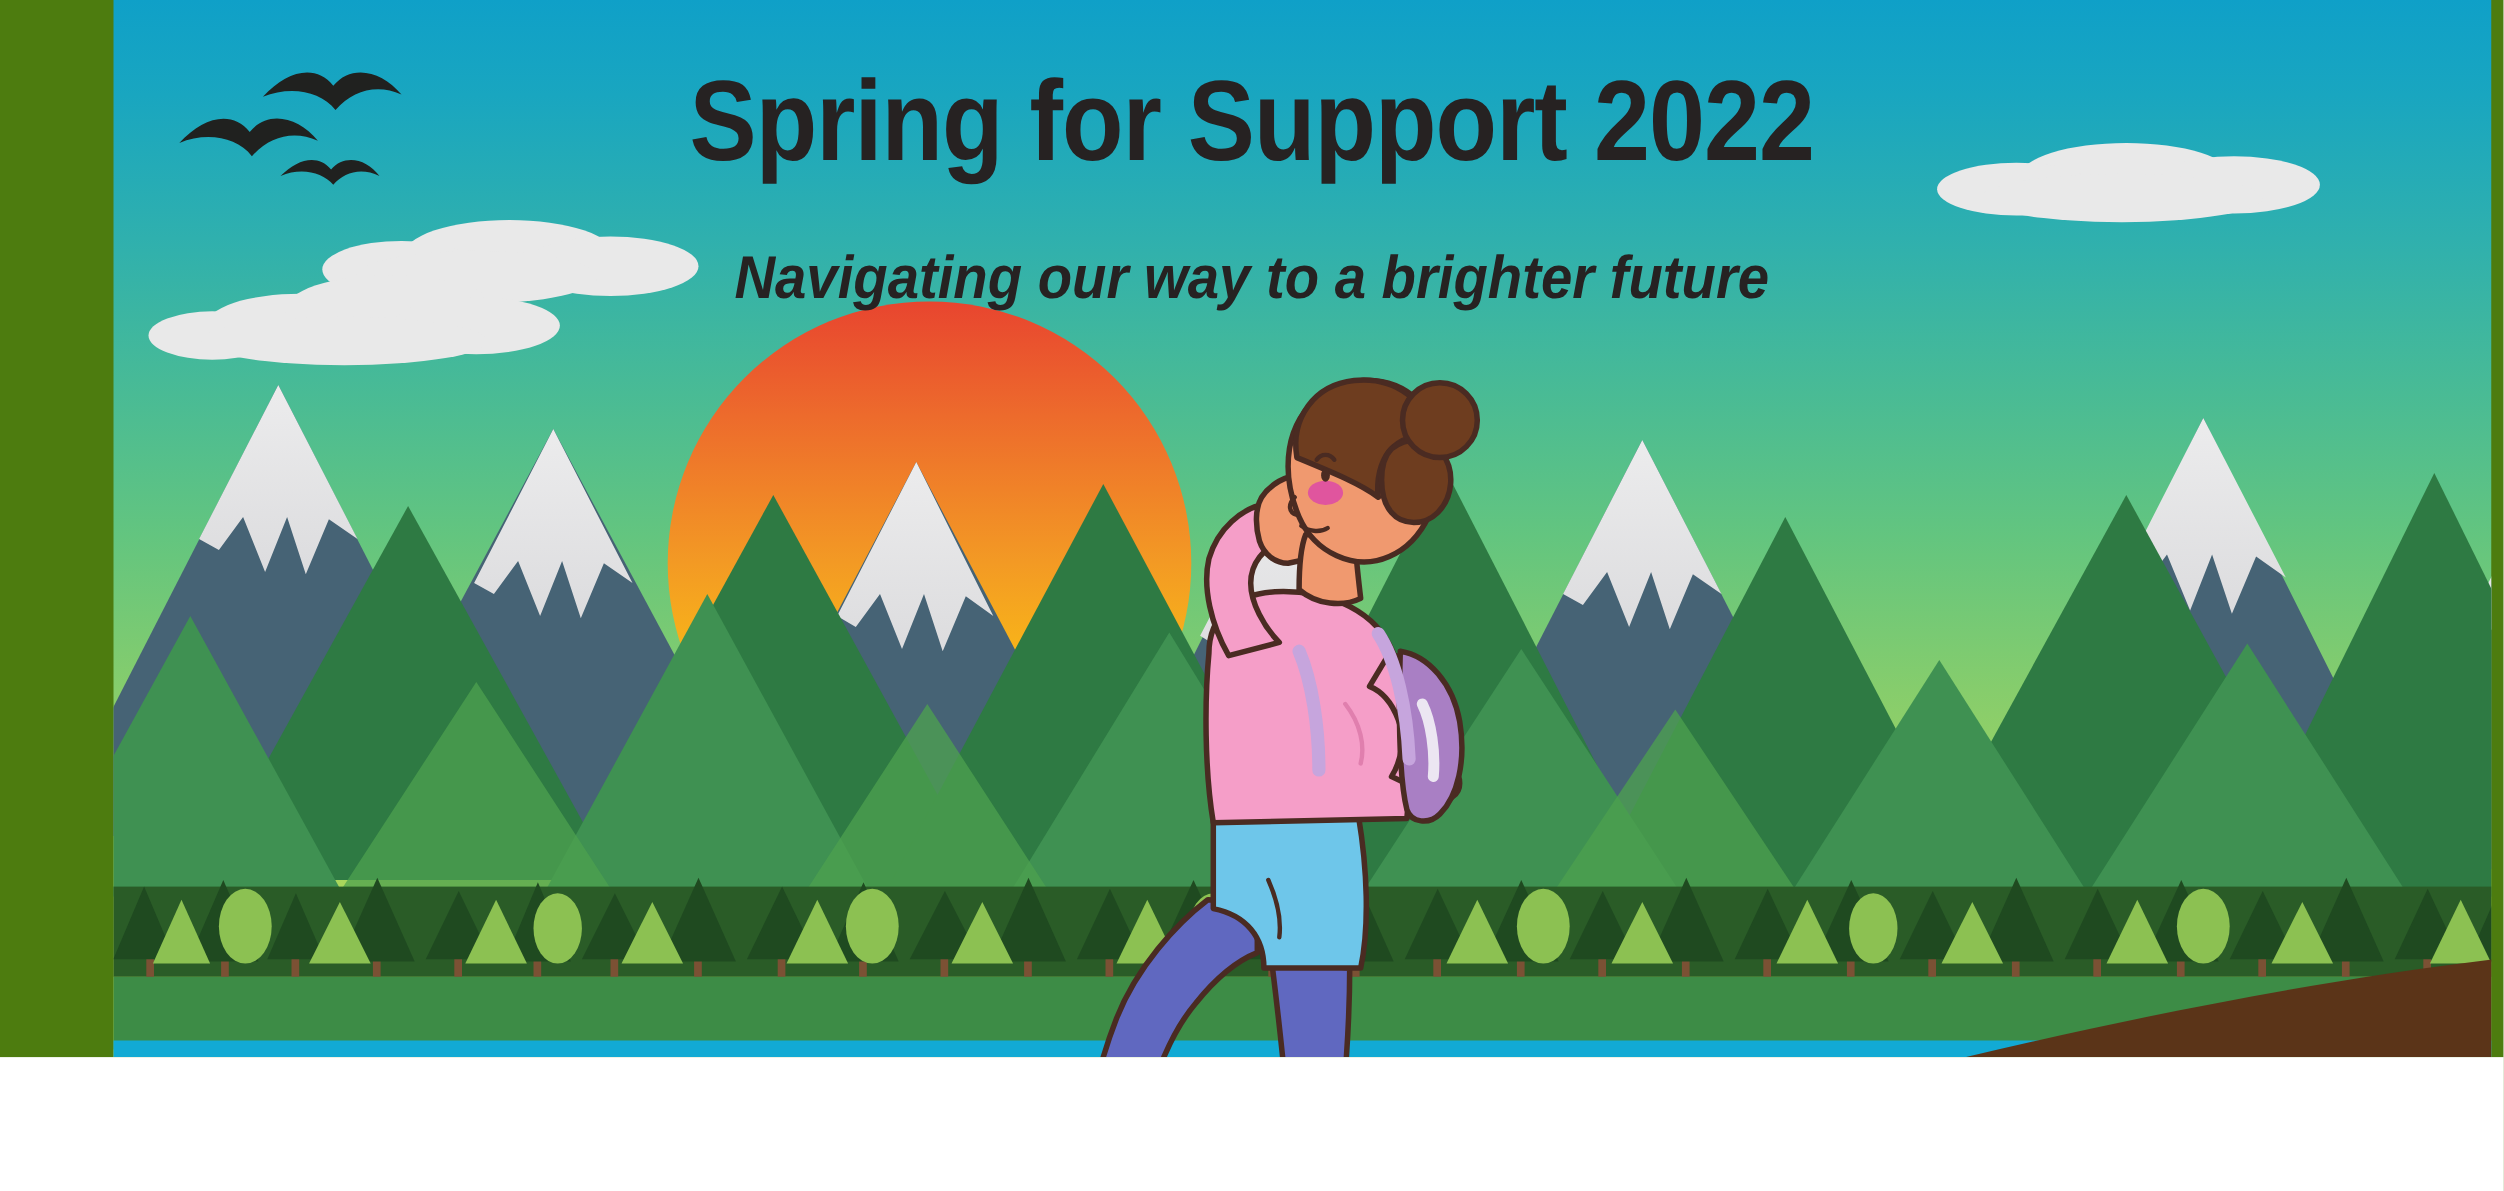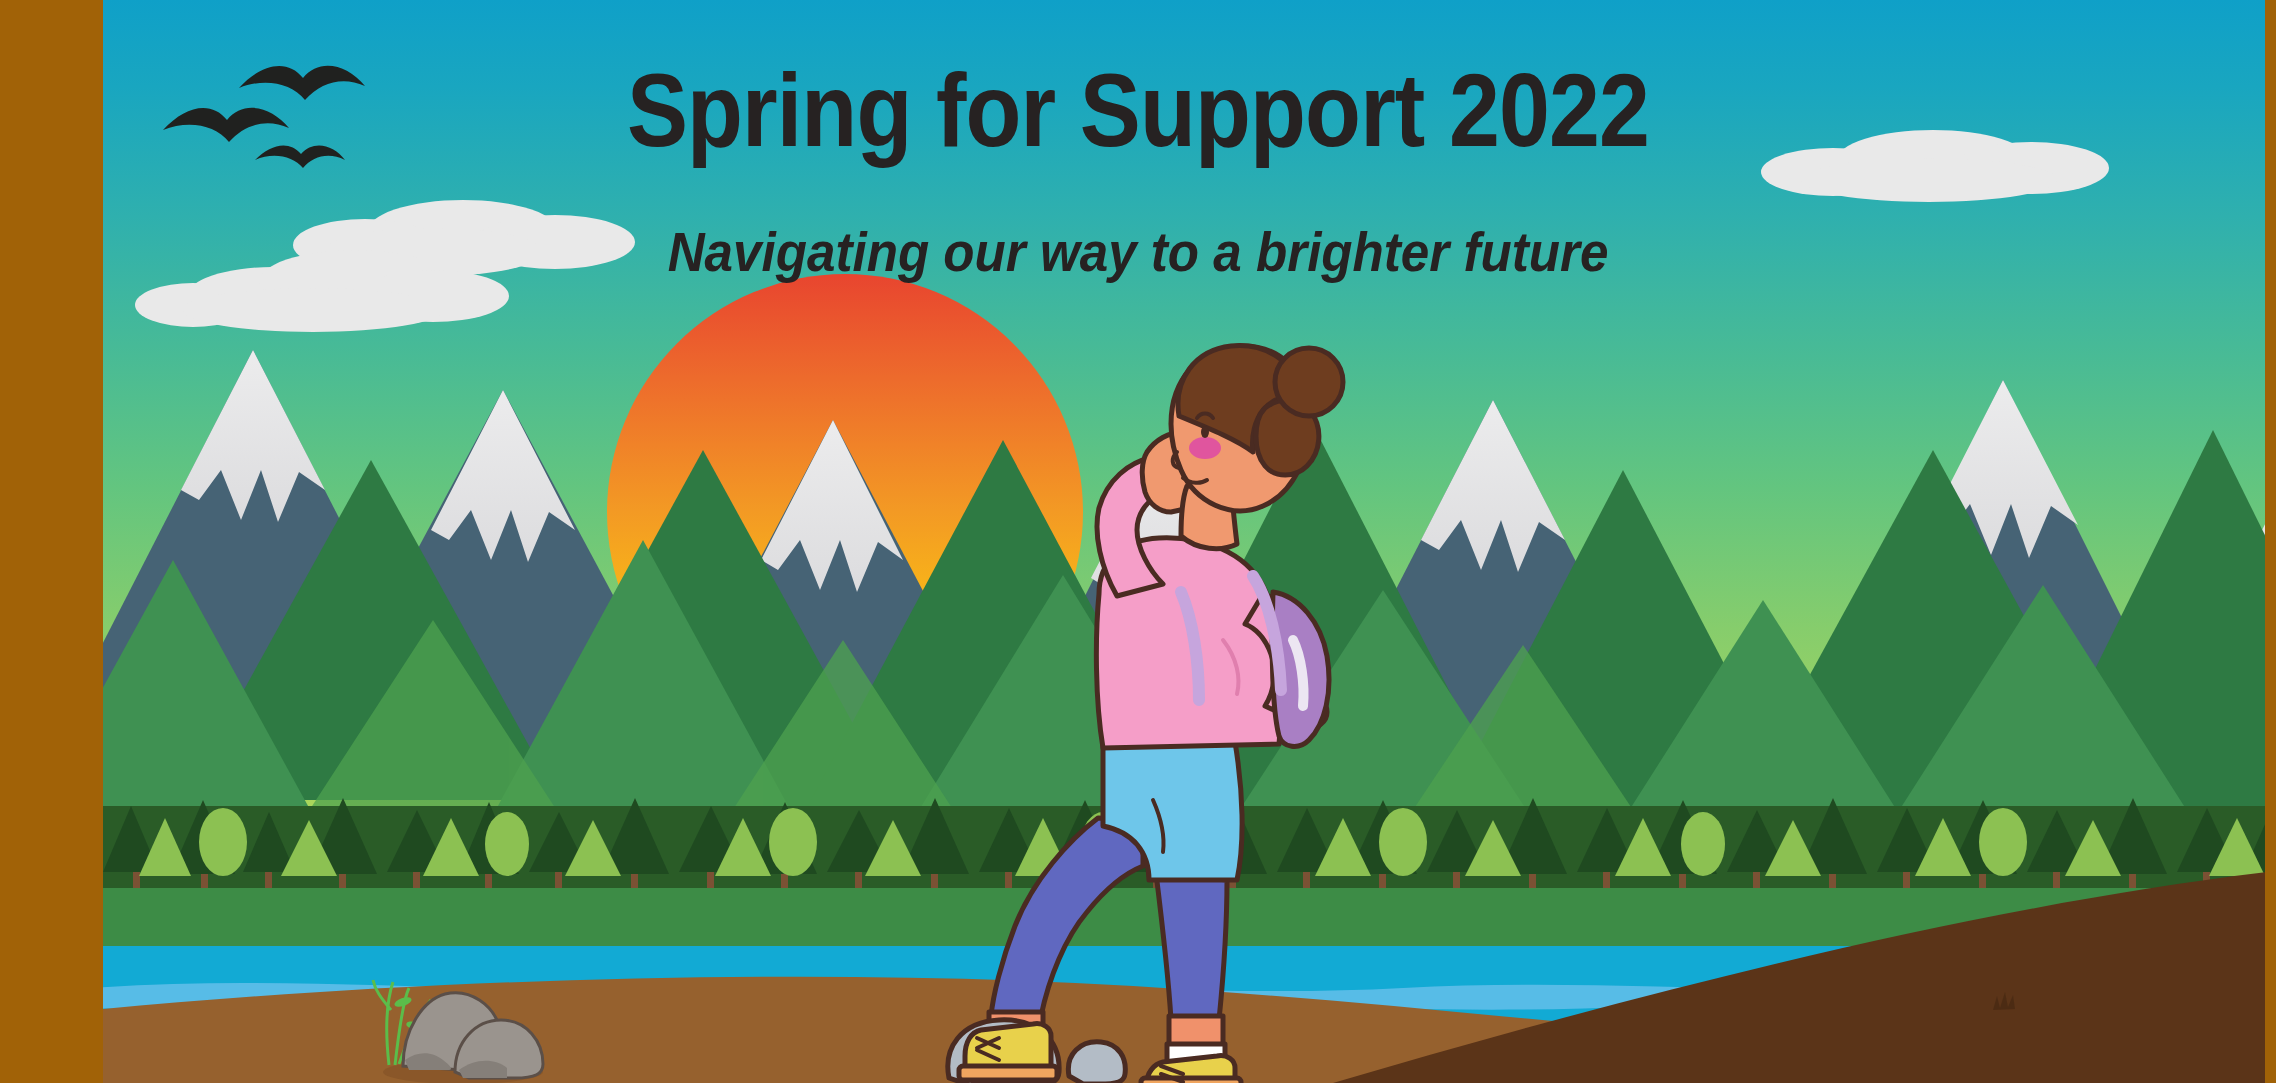--- a/index.html
+++ b/index.html
@@ -1,18 +1,18 @@
 <!DOCTYPE html>
 <html><head>
 <meta charset="utf-8">
 <style>
   html,body{margin:0;padding:0;background:#ffffff;}
   body{width:2276px;height:1083px;overflow:hidden;font-family:"Liberation Sans",sans-serif;}
 
-  #banner{position:relative;width:2276px;height:1083px;background:#a16207;overflow:hidden;}
+  #banner{position:relative;width:2276px;height:961px;background:#4d7c0f;overflow:hidden;}
 
   
   #scene{position:absolute;left:103px;top:0px;width:2162px;height:1083px;overflow:hidden;}
 
   #sky{position:absolute;inset:0;
        background:linear-gradient(180deg,#0fa0c8 0%,#19a6c0 8%,#2fb0ae 20%,#49bb95 33%,#63c57f 45%,#86cd6c 58%,#a6d55e 72%,#bddc53 85%,#c9e04e 100%);}
 
   .txtlayer{position:absolute;left:0;top:0;width:2276px;height:1083px;z-index:60;pointer-events:none;}
   #title{position:absolute;left:0;top:58px;width:2276px;text-align:center;
          font-family:"Liberation Sans","DejaVu Sans",sans-serif;font-weight:700;font-size:104px;

